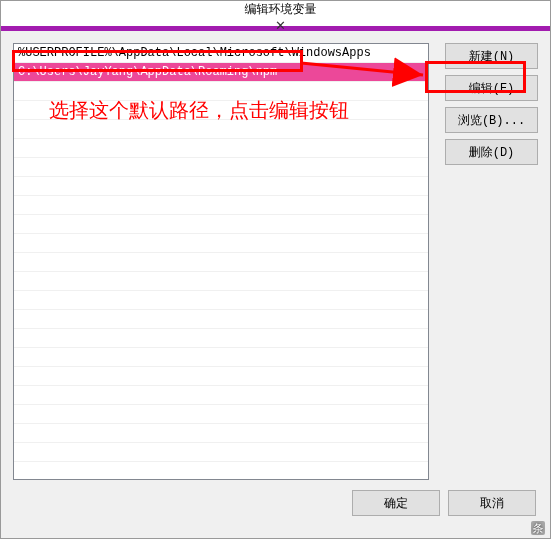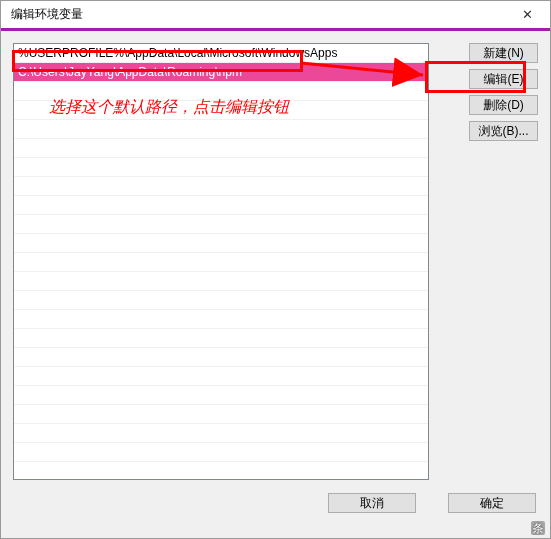--- a/index.html
+++ b/index.html
@@ -16,42 +16,44 @@
   border: 1px solid #999;
   width: 551px;
   height: 539px;
   display: flex;
   flex-direction: column;
   background: #f0f0f0;
 }
 .titlebar {
   height: 30px;
   background: #fff;
-  border-bottom: 3px solid #a21caf;
+  border-bottom: 5px solid #a21caf;
   display: flex;
   align-items: center;
   padding-left: 10px;
+  flex-direction: column;
 }
 .titlebar-title { flex: 1; font-size: 12px; color: #000; }
 .close-btn {
   width: 45px; height: 30px;
   display: flex; align-items: center; justify-content: center;
   font-size: 13px; color: #333;
 }
 .content {
   flex: 1;
   padding: 12px;
   display: flex;
   flex-direction: column;
   position: relative;
 }
 .main-row {
   flex: 1;
   display: flex;
   gap: 16px;
+  font-family: Liberation Mono, monospace;
 }
 .listbox {
   flex: 1;
   background: #fff;
   border: 1px solid #828790;
   overflow: hidden;
   position: relative;
 }
 .list-item {
   height: 19px;
@@ -70,27 +72,26 @@
   height: 19px;
   border-bottom: 1px solid #f0f0f0;
 }
 .btn-col {
   width: 93px;
   display: flex;
   flex-direction: column;
   gap: 6px;
 }
 .btn {
-  height: 20px;
+  height: 26px;
   background: #e1e1e1;
   border: 1px solid #adadad;
   font-size: 12px;
   cursor: pointer;
   font-family: inherit;
-  margin-left: 24px;
 }
 .gap-lg { height: 24px; }
 .bottom-row {
   height: 46px;
   display: flex;
   align-items: center;
   justify-content: flex-end;
   gap: 8px;
   padding-right: 2px;
 }
@@ -101,23 +102,22 @@
   border: 3px solid #ff0000;
   pointer-events: none;
 }
 .arrow-svg {
   position: absolute;
   pointer-events: none;
 }
 .annot-text {
   position: absolute;
   color: #ff0000;
-  font-size: 16px;
-  pointer-events: none;
-  font-style: italic;
+  font-size: 20px;
+  pointer-events: none;
 }
 .watermark {
   position: absolute;
   bottom: 4px; right: 6px;
   color: #fff;
   font-size: 12px;
   text-shadow: 0 0 3px rgba(0,0,0,0.8);
   pointer-events: none;
   display: flex;
   align-items: center;
@@ -167,31 +167,31 @@
         <div class="empty-row"></div>
         <div class="empty-row"></div>
         <div class="empty-row"></div>
         <div class="empty-row"></div>
         <div class="empty-row"></div>
       </div>
 
       <div class="btn-col">
         <button class="btn">新建(N)</button>
         <button class="btn">编辑(E)</button>
+        <button class="btn">浏览(B)...</button>
         <button class="btn">删除(D)</button>
-        <button class="btn">浏览(B)...</button>
         <div class="gap-lg"></div>
         <div class="gap-lg"></div>
       </div>
 
     </div>
 
     <div class="bottom-row">
+      <button class="btn">确定</button>
       <button class="btn">取消</button>
-      <button class="btn">确定</button>
     </div>
 
     <div class="highlight-sel" style="left:11px; top:19px; width:291px; height:22px;"></div>
     <div class="highlight-sel" style="left:424px; top:30px; width:101px; height:32px;"></div>
 
     <svg class="arrow-svg" style="left:0; top:0; width:540px; height:120px;">
       <defs>
         <marker id="ah" markerWidth="12" markerHeight="12" refX="10" refY="5" orient="auto">
           <path d="M0,0 L10,5 L0,10 Z" fill="#ff0000"></path>
         </marker>

